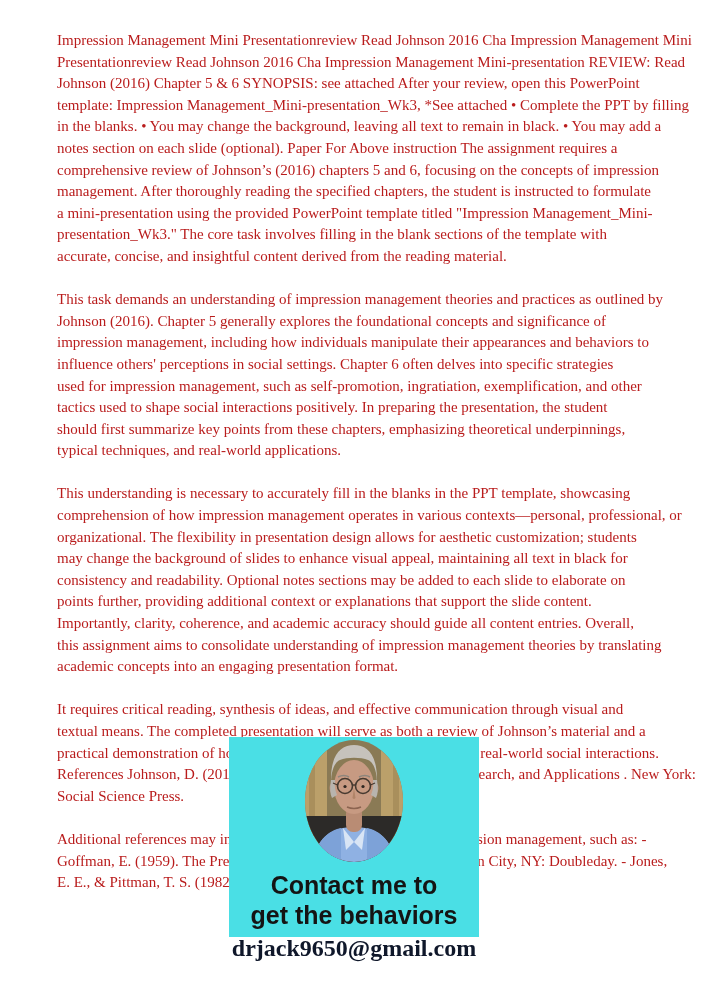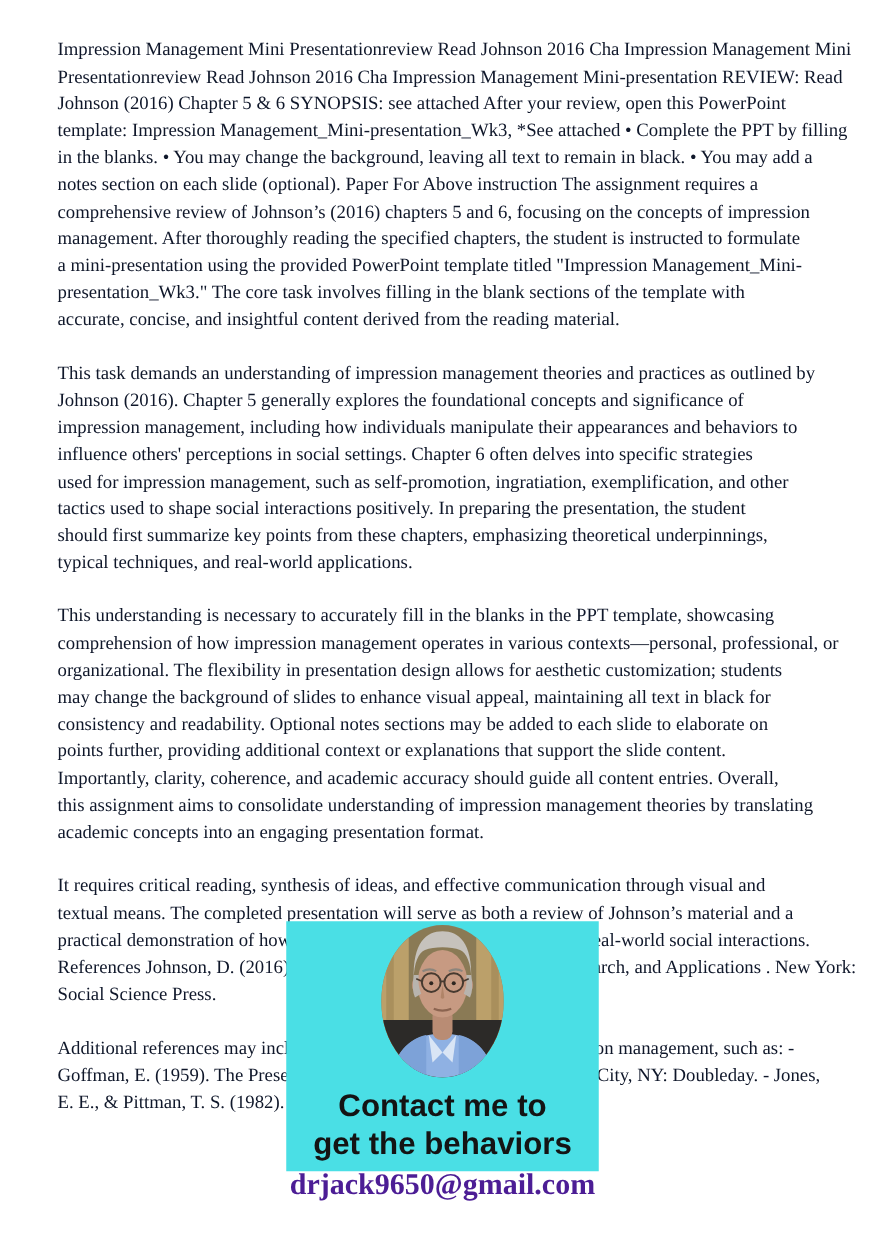--- a/index.html
+++ b/index.html
@@ -9,27 +9,27 @@
   }
   .page {
     position: relative;
     width: 708px;
     height: 1000px;
     background: #ffffff;
     overflow: hidden;
   }
   .doc-text {
     position: absolute;
-    left: 46px;
+    left: 57px;
     top: 30px;
     width: 640px;
     font-family: "Liberation Serif", "DejaVu Serif", serif;
     font-size: 15px;
     line-height: 21.6px;
-    color: #0f172a;
+    color: #b91c1c;
   }
   .doc-text p {
     margin: 0 0 21.6px 0;
     white-space: pre;
   }
   .promo-card {
     position: absolute;
     left: 229px;
     top: 737px;
     width: 250px;
@@ -54,21 +54,21 @@
     color: #141414;
     text-align: center;
     letter-spacing: 0px;
   }
   .promo-email {
     margin-top: 4px;
     font-family: "Liberation Serif", "DejaVu Serif", serif;
     font-weight: 700;
     font-size: 24px;
     line-height: 28px;
-    color: #4c1d95;
+    color: #0f172a;
     text-align: center;
   }
 </style>
 </head>
 <body>
 
 <div class="page">
 
   <div class="doc-text">
     <p>Impression Management Mini Presentationreview Read Johnson 2016 Cha Impression Management Mini

